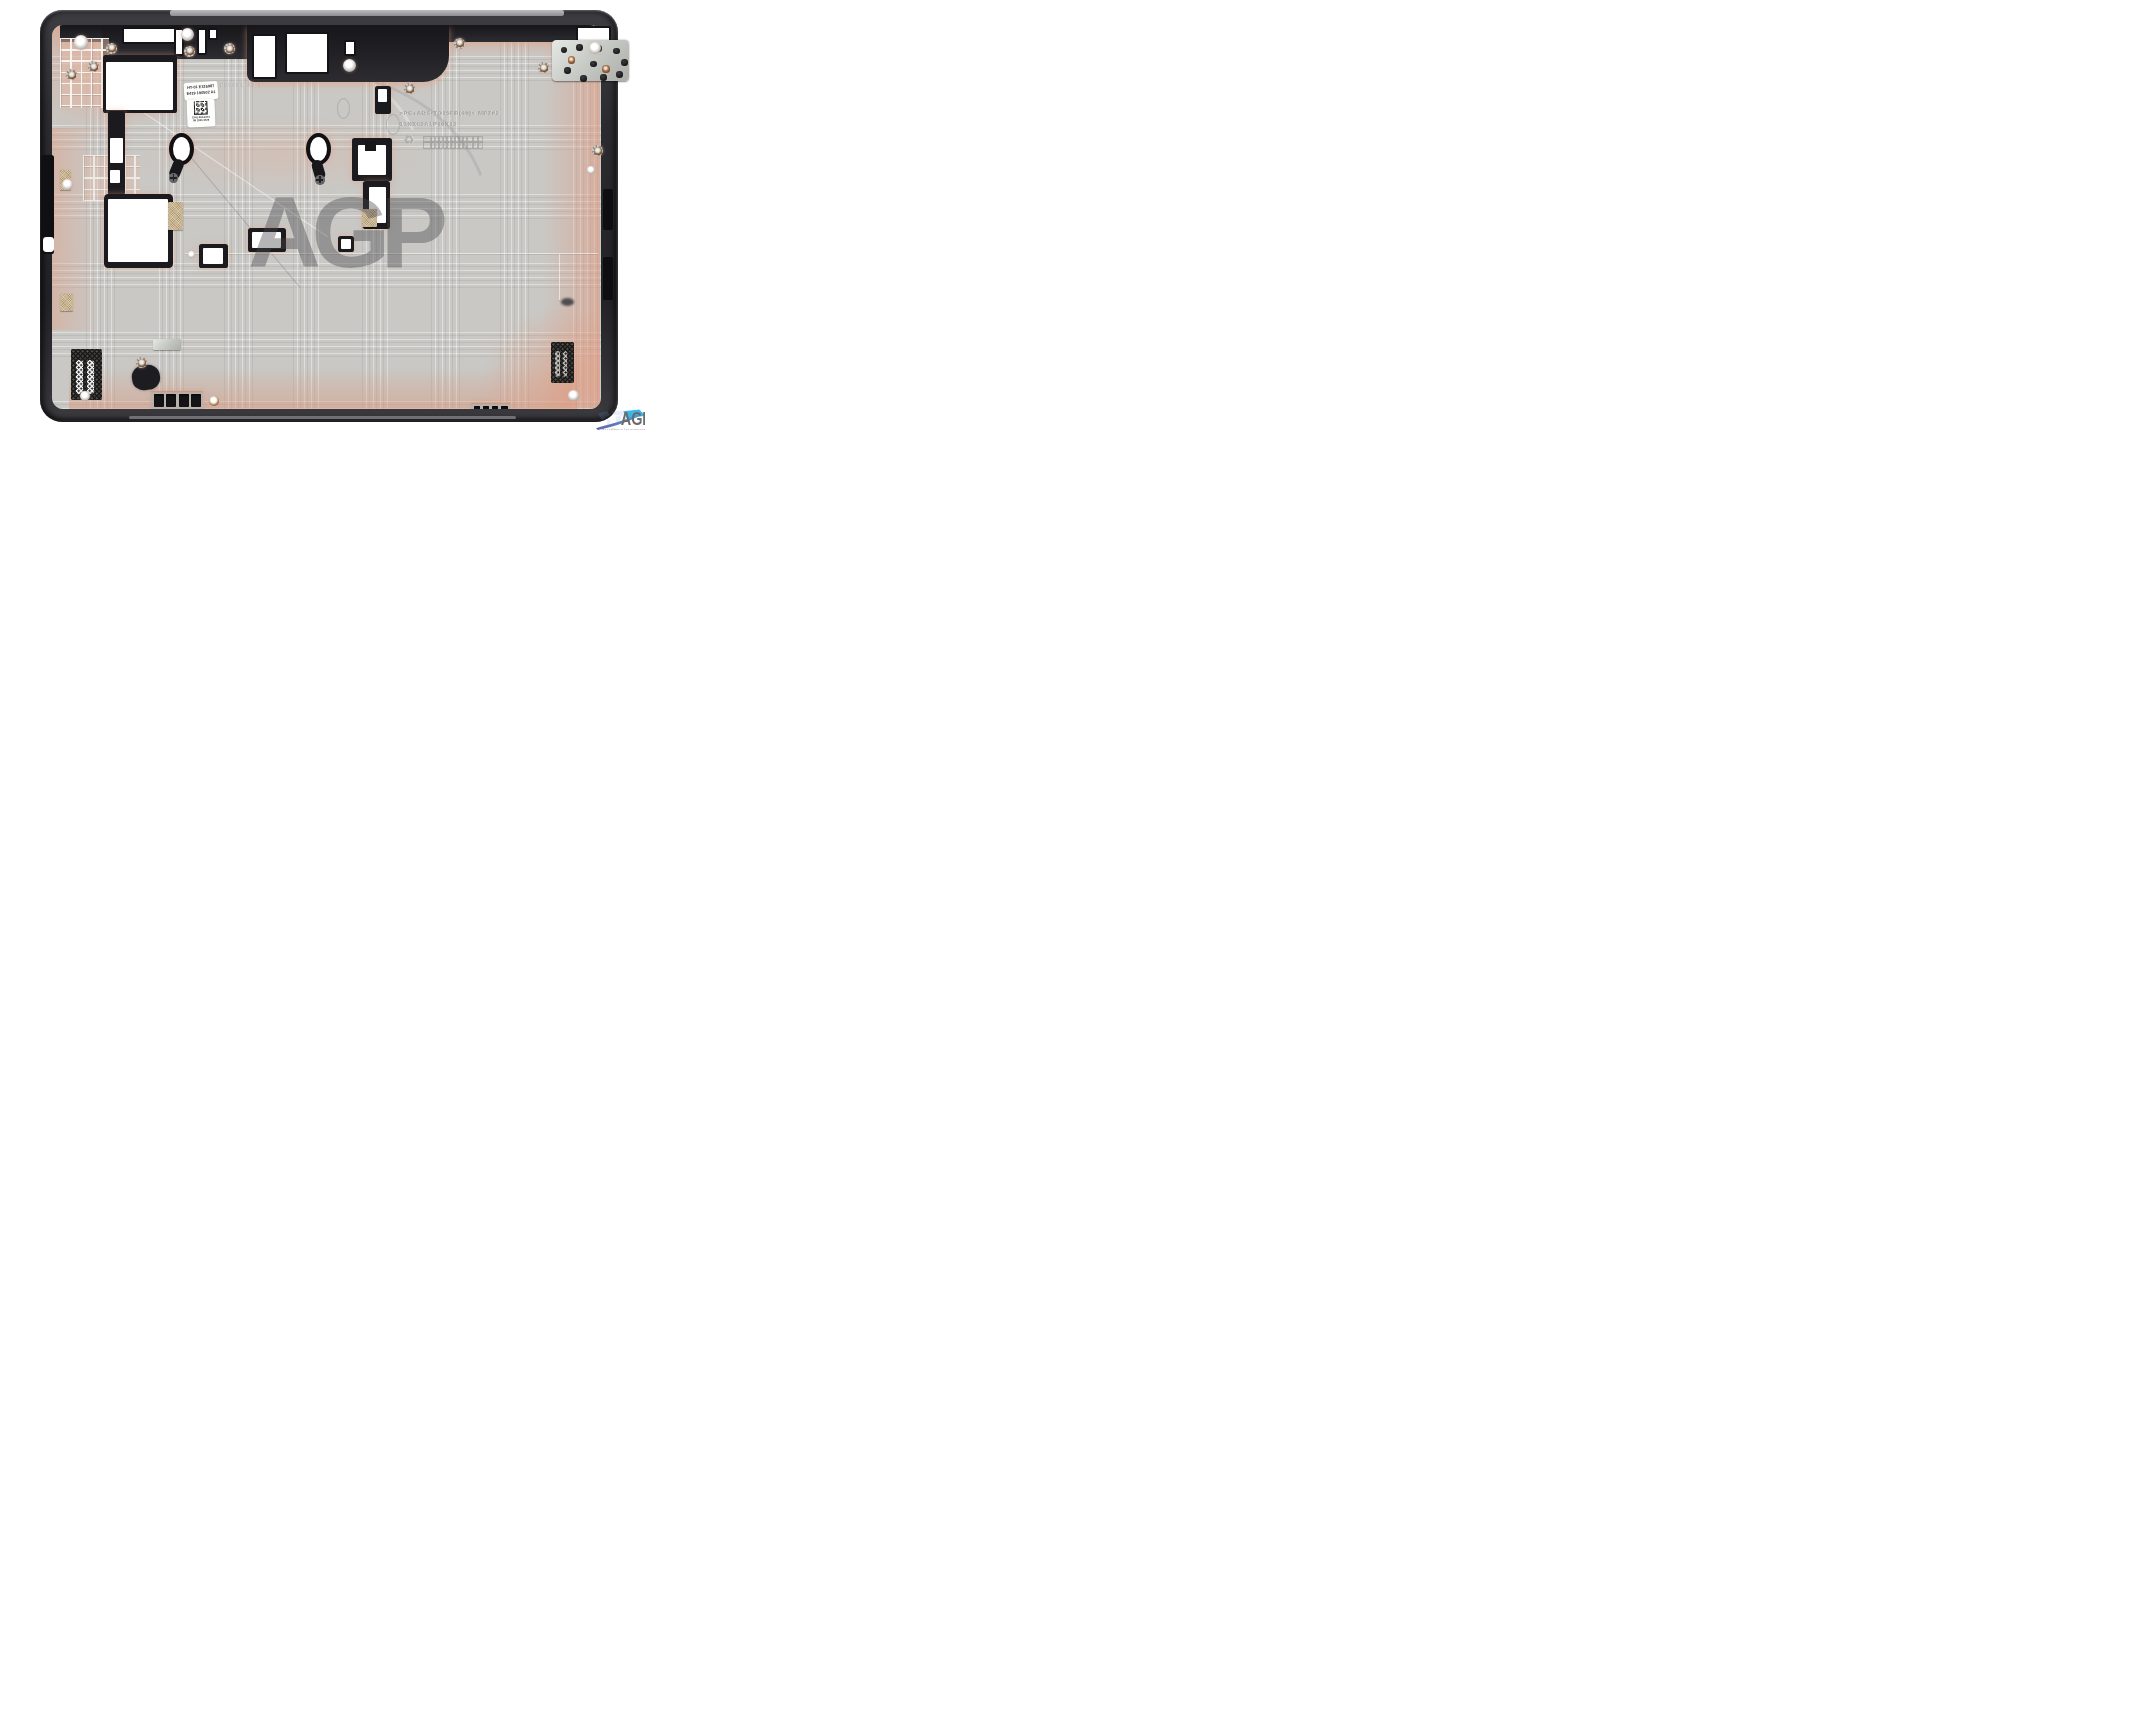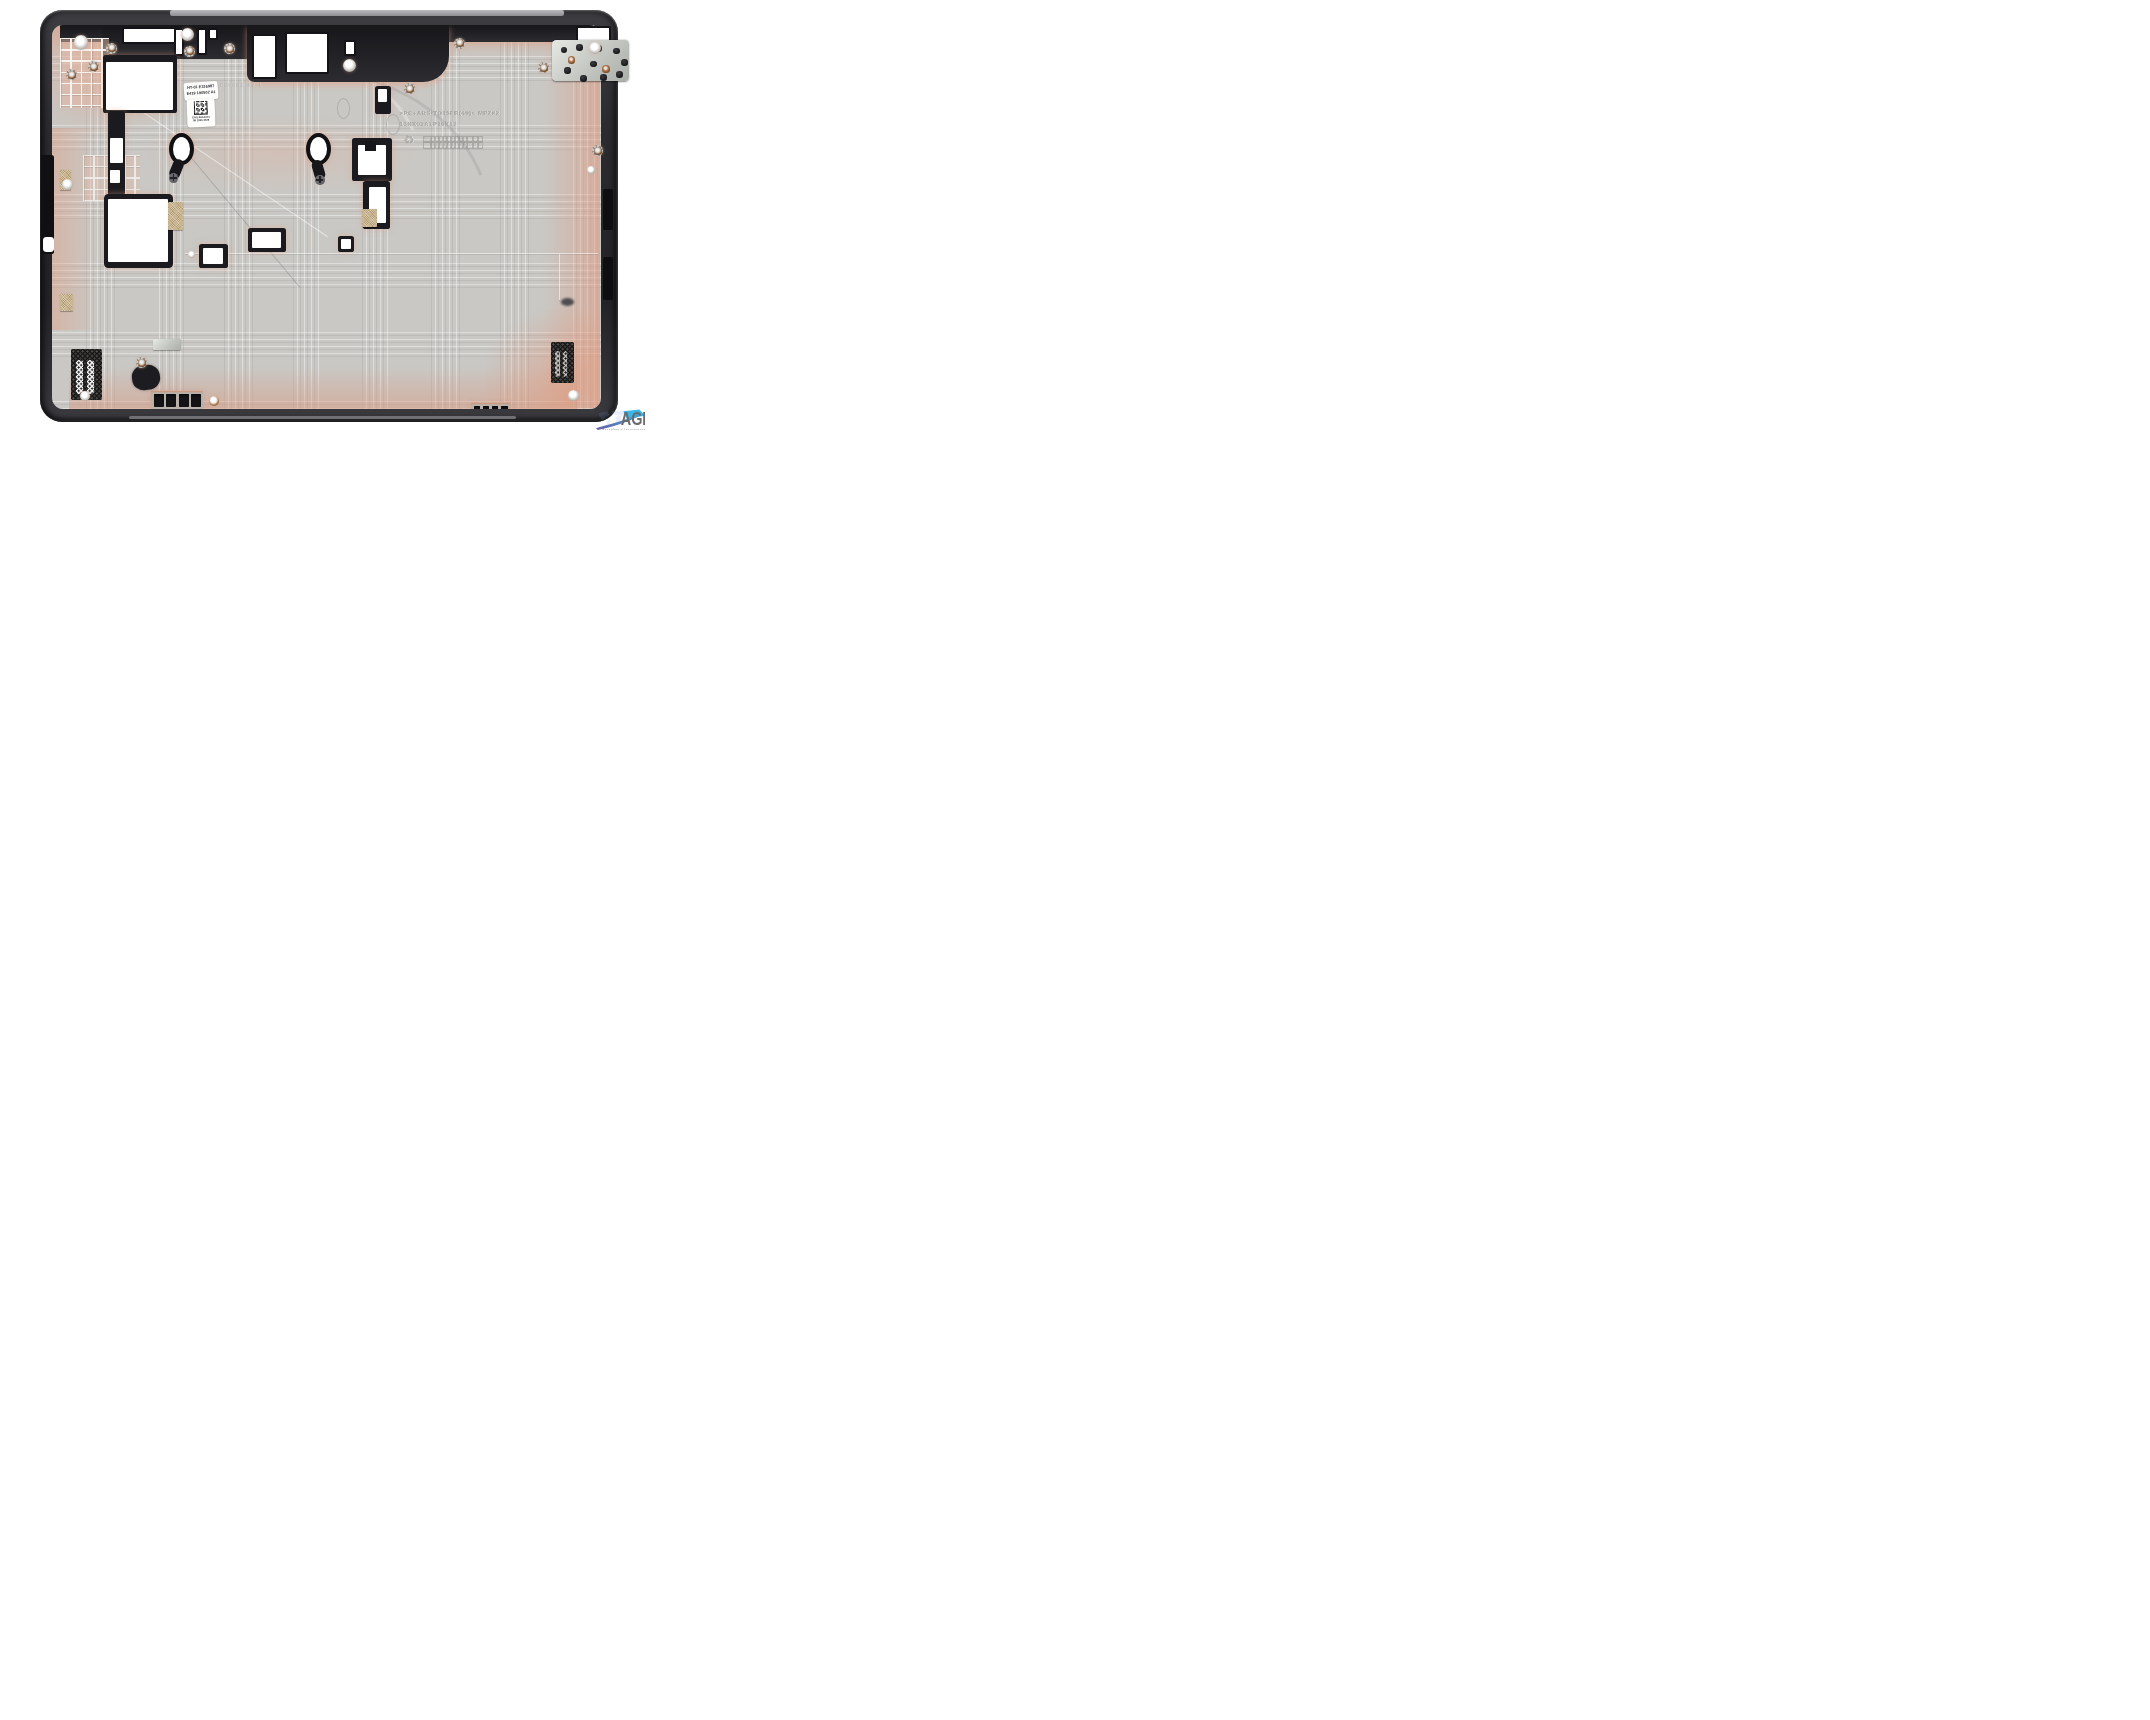--- a/index.html
+++ b/index.html
@@ -303,20 +303,21 @@
           <div class="rcell">6</div>
           <div class="rcell">7</div>
           <div class="rcell">8</div>
           <div class="rcell">9</div>
           <div class="rcell">10</div>
           <div class="rcell">11</div>
           <div class="rcell">12</div>
         </div>
     </div>
 
+    <div class="abs wm" style="left:196px;top:157px;font-size:101px;z-index:40;">AGP</div>
   <div class="gear" style="left: 54px; top: 17.6px; width: 11.2px; height: 11.2px;">
         <span class="core"></span>
       </div>
       <div class="gear" style="left: 36px; top: 36px; width: 11.2px; height: 11.2px;">
         <span class="core"></span>
       </div>
       <div class="gear" style="left: 14px; top: 44px; width: 11.2px; height: 11.2px;">
         <span class="core"></span>
       </div>
       <div class="gear" style="left: 132px; top: 20.6px; width: 11.2px; height: 11.2px;">

